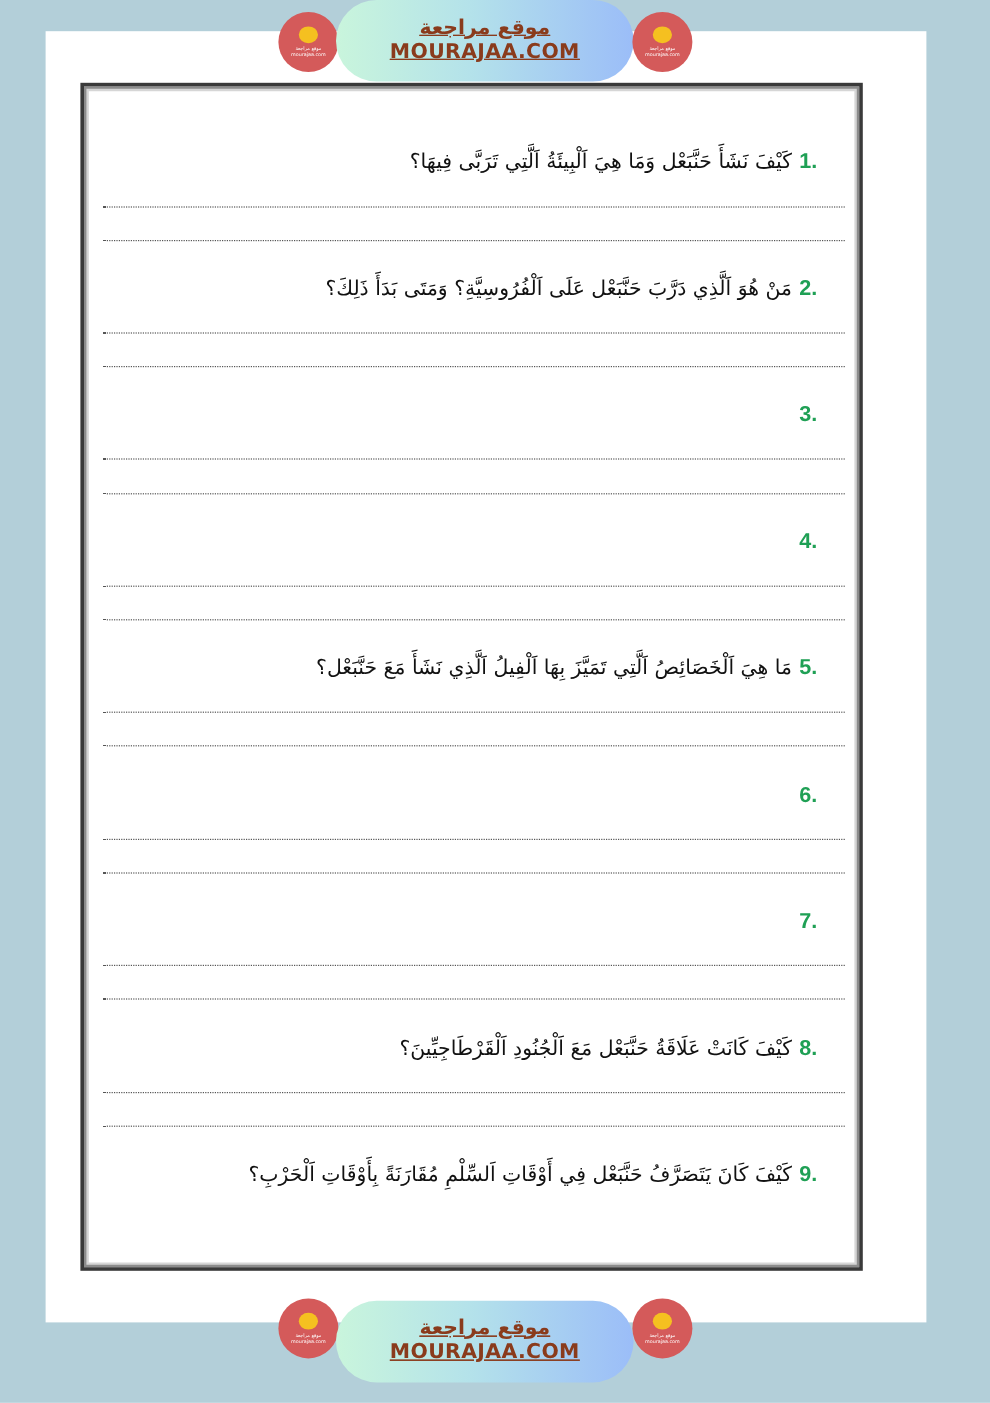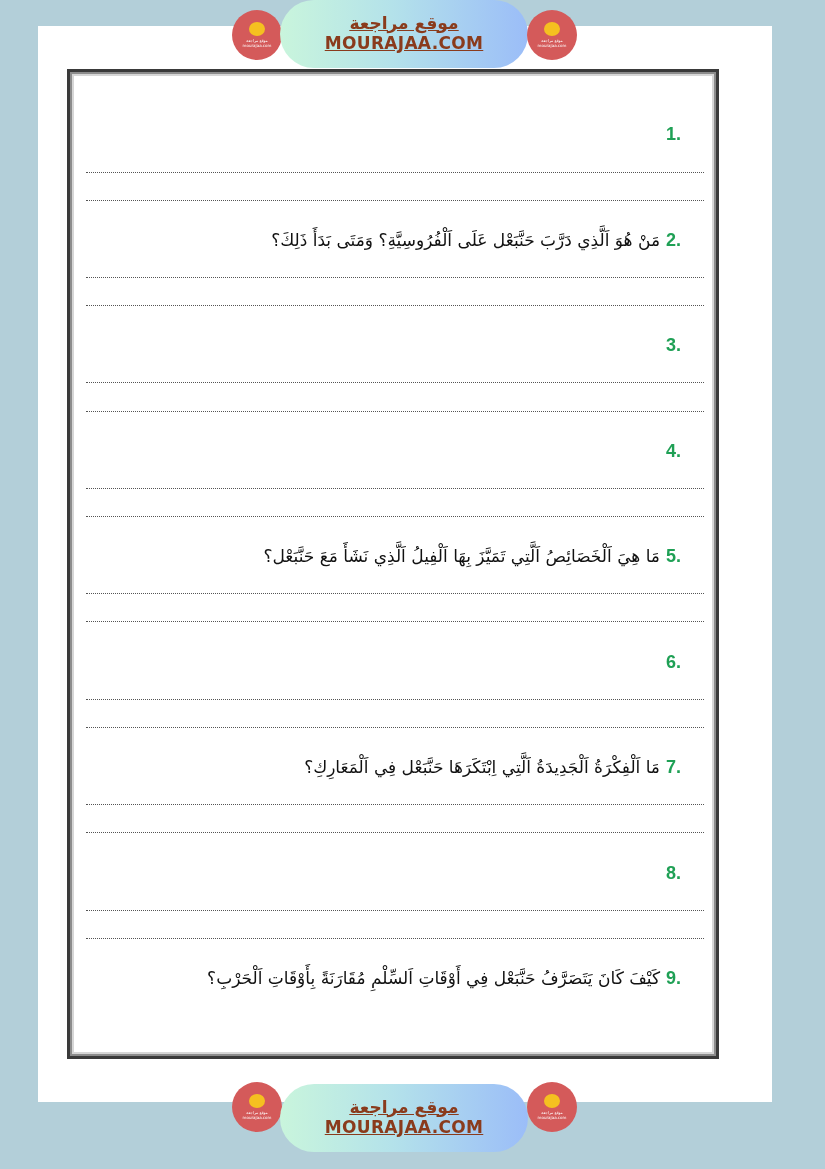--- a/index.html
+++ b/index.html
@@ -95,20 +95,21 @@
 <div class="logo" style="left:527px; top:10px;">
   <div class="book"></div>
   <div class="txt">موقع مراجعة</div>
   <div class="txt">mourajaa.com</div>
 </div>
 
 <div class="frame">
 
   <div class="question" style="top:52px;">
     <span class="qnum">1.</span>
+    <span>كَيْفَ نَشَأَ حَنَّبَعْل وَمَا هِيَ اَلْبِيئَةُ اَلَّتِي تَرَبَّى فِيهَا؟</span>
   </div>
   <div class="dots" style="top:100px;"></div>
   <div class="dots" style="top:128px;"></div>
 
   <div class="question" style="top:158px;">
     <span class="qnum">2.</span>
     <span>مَنْ هُوَ اَلَّذِي دَرَّبَ حَنَّبَعْل عَلَى اَلْفُرُوسِيَّةِ؟ وَمَتَى بَدَأَ ذَلِكَ؟</span>
   </div>
   <div class="dots" style="top:205px;"></div>
   <div class="dots" style="top:233px;"></div>
@@ -133,27 +134,27 @@
   <div class="dots" style="top:549px;"></div>
 
   <div class="question" style="top:580px;">
     <span class="qnum">6.</span>
   </div>
   <div class="dots" style="top:627px;"></div>
   <div class="dots" style="top:655px;"></div>
 
   <div class="question" style="top:685px;">
     <span class="qnum">7.</span>
-    <span>مَا اَلْفِكْرَةُ اَلْجَدِيدَةُ اَلَّتِي اِبْتَكَرَهَا حَنَّبَعْل فِي اَلْمَعَارِكِ؟</span>
   </div>
   <div class="dots" style="top:732px;"></div>
   <div class="dots" style="top:760px;"></div>
 
   <div class="question" style="top:791px;">
     <span class="qnum">8.</span>
+    <span>كَيْفَ كَانَتْ عَلَاقَةُ حَنَّبَعْل مَعَ اَلْجُنُودِ اَلْقَرْطَاجِيِّينَ؟</span>
   </div>
   <div class="dots" style="top:838px;"></div>
   <div class="dots" style="top:866px;"></div>
 
   <div class="question" style="top:896px;">
     <span class="qnum">9.</span>
     <span>كَيْفَ كَانَ يَتَصَرَّفُ حَنَّبَعْل فِي أَوْقَاتِ اَلسِّلْمِ مُقَارَنَةً بِأَوْقَاتِ اَلْحَرْبِ؟</span>
   </div>
 </div>
 

